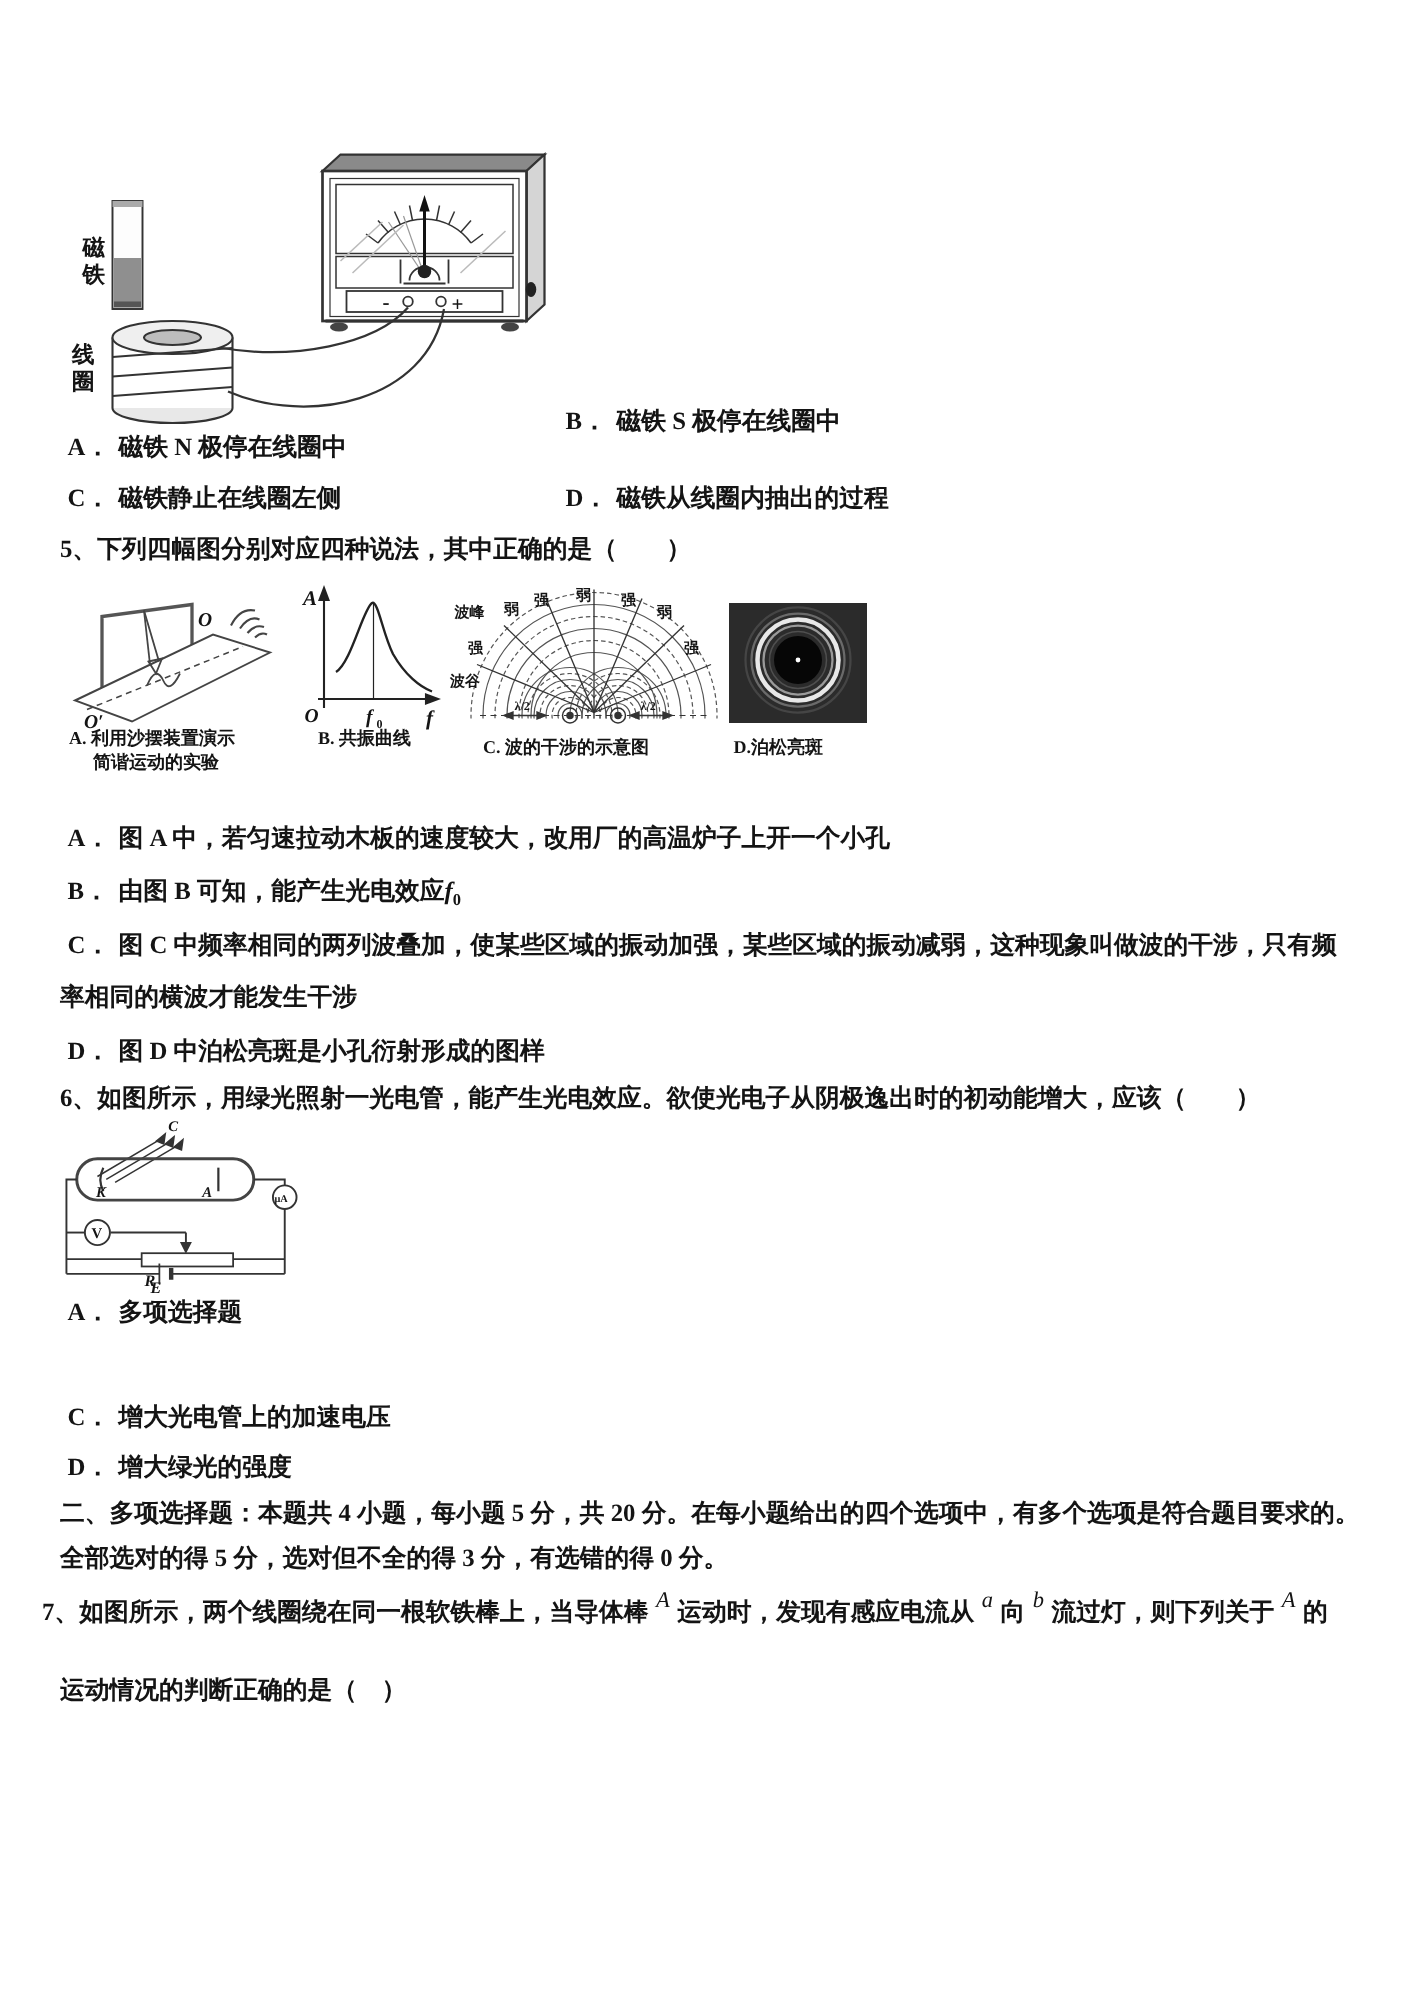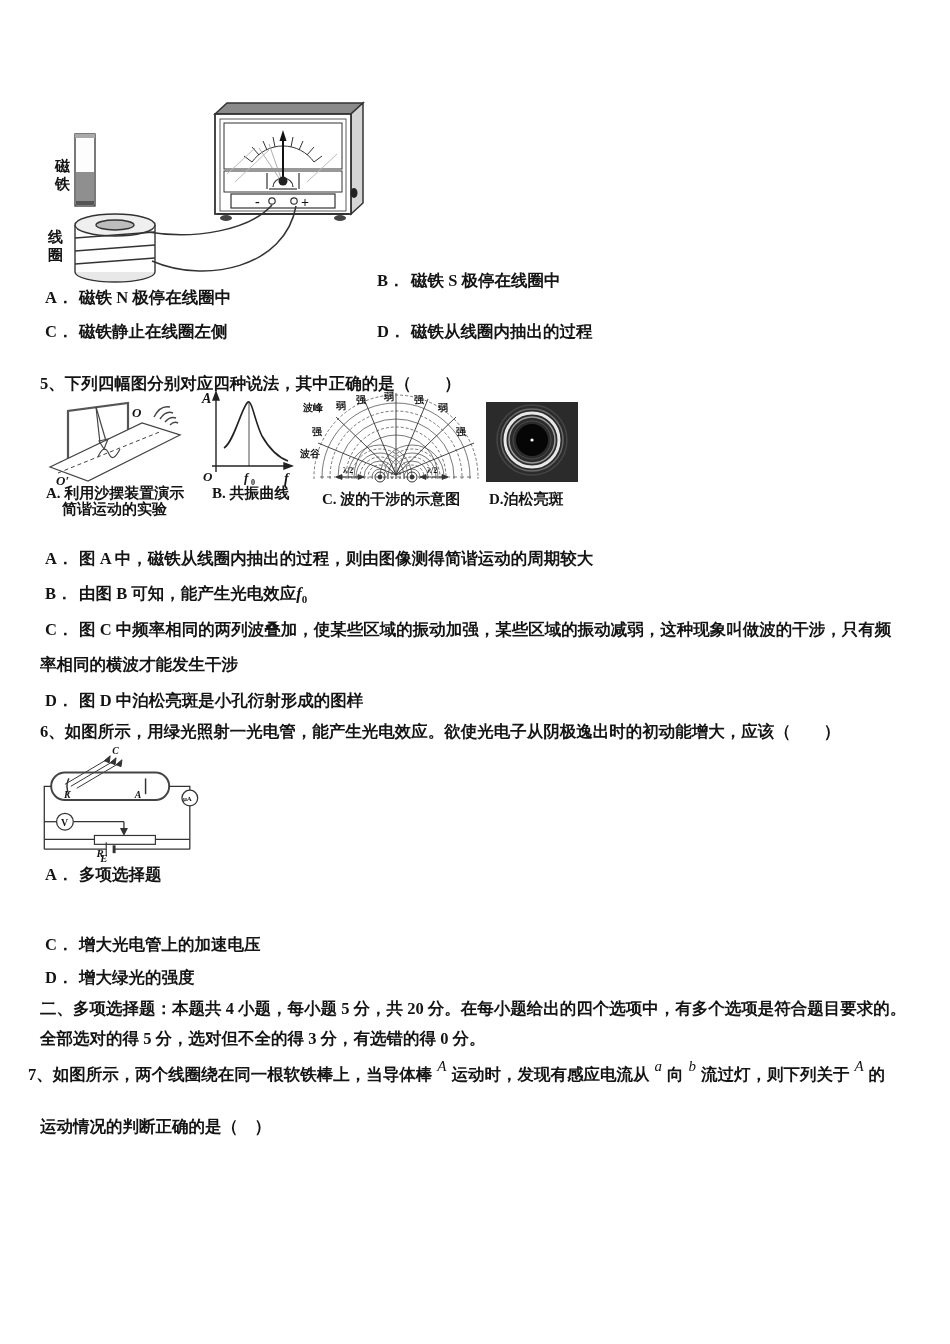--- a/index.html
+++ b/index.html
@@ -1,19 +1,19 @@
 <!DOCTYPE html>
 <html><head>
 <meta charset="utf-8">
 <style>
   html,body{margin:0;padding:0;background:#fff;}
   .page{position:relative;width:950px;height:1344px;background:#ffffff;overflow:hidden;
         font-family:"Liberation Serif","DejaVu Serif",serif;font-weight:bold;color:#141414;}
   .tl{position:absolute;white-space:nowrap;font-size:16.5px;line-height:22px;}
-  .cap{position:absolute;white-space:nowrap;font-size:15px;}
+  .cap{position:absolute;white-space:nowrap;font-size:12px;}
   .vlabel{position:absolute;width:17px;font-size:15px;line-height:18px;word-break:break-all;text-align:center;}
   .okey{display:inline-block;min-width:34px;}
   .sup{font-family:"Liberation Serif","DejaVu Serif",serif;font-style:italic;font-weight:normal;
        font-size:15px;position:relative;top:-9px;padding:0 5px;}
   svg{position:absolute;overflow:visible;}
   svg text{font-family:"Liberation Serif","DejaVu Serif",serif;font-weight:bold;fill:#141414;}
   .it{font-style:italic;}
 </style>
 </head>
 <body>
@@ -105,21 +105,21 @@
   <div class="tl" style="left:377px;top:270px">
     <span class="okey">B．</span><span>磁铁 S 极停在线圈中</span>
   </div>
   <div class="tl" style="left:45px;top:321px">
     <span class="okey">C．</span><span>磁铁静止在线圈左侧</span>
   </div>
   <div class="tl" style="left:377px;top:321px">
     <span class="okey">D．</span><span>磁铁从线圈内抽出的过程</span>
   </div>
 
-  <div class="tl" style="left:40px;top:373px">5、下列四幅图分别对应四种说法，其中正确的是（　　）</div>
+  <div class="tl" style="left:40px;top:355px">5、下列四幅图分别对应四种说法，其中正确的是（　　）</div>
 
   <svg style="left:42px;top:389px" width="155" height="98" viewBox="0 0 155 98">
     <g stroke="#555" fill="none" stroke-width="2.2">
       <polyline points="26,72 26,22 86,14 86,58"></polyline>
       <line x1="18" y1="74" x2="34" y2="70" stroke-width="2.8"></line>
       <line x1="78" y1="60" x2="94" y2="56" stroke-width="2.8"></line>
     </g>
     <g stroke="#444" fill="none" stroke-width="1.3">
       <polygon points="8,78 100,34 138,46 46,92" fill="#fff"></polygon>
       <line x1="16" y1="84" x2="120" y2="42" stroke-dasharray="4,3" stroke-width="1"></line>
@@ -233,21 +233,21 @@
       <circle cx="46" cy="38" r="27" stroke="#e8e8e8" stroke-width="3"></circle>
       <circle cx="46" cy="38" r="23" stroke="#9a9a9a" stroke-width="1.5"></circle>
       <circle cx="46" cy="38" r="19" stroke="#4f4f4f" stroke-width="1"></circle>
       <circle cx="46" cy="38" r="16" fill="#060606" stroke="none"></circle>
       <circle cx="46" cy="38" r="1.6" fill="#ffffff" stroke="none"></circle>
     </g>
   </svg>
   <div class="cap" style="left:489px;top:490px">D.泊松亮斑</div>
 
   <div class="tl" style="left:45px;top:548px">
-    <span class="okey">A．</span><span>图 A 中，磁铁从线圈内抽出的过程，则由图像测得简谐运动的周期较大</span>
+    <span class="okey">A．</span><span>图 A 中，若匀速拉动木板的速度较大，改用厂的高温炉子上开一个小孔</span>
   </div>
   <div class="tl" style="left:45px;top:583px">
     <span class="okey">B．</span><span>由图 B 可知，能产生光电效应</span><span class="it">f</span><sub style="font-size:11px">0</sub>
   </div>
   <div class="tl" style="left:45px;top:619px">
     <span class="okey">C．</span><span>图 C 中频率相同的两列波叠加，使某些区域的振动加强，某些区域的振动减弱，这种现象叫做波的干涉，只有频</span>
   </div>
   <div class="tl" style="left:40px;top:654px">
     <span>率相同的横波才能发生干涉</span>
   </div>

